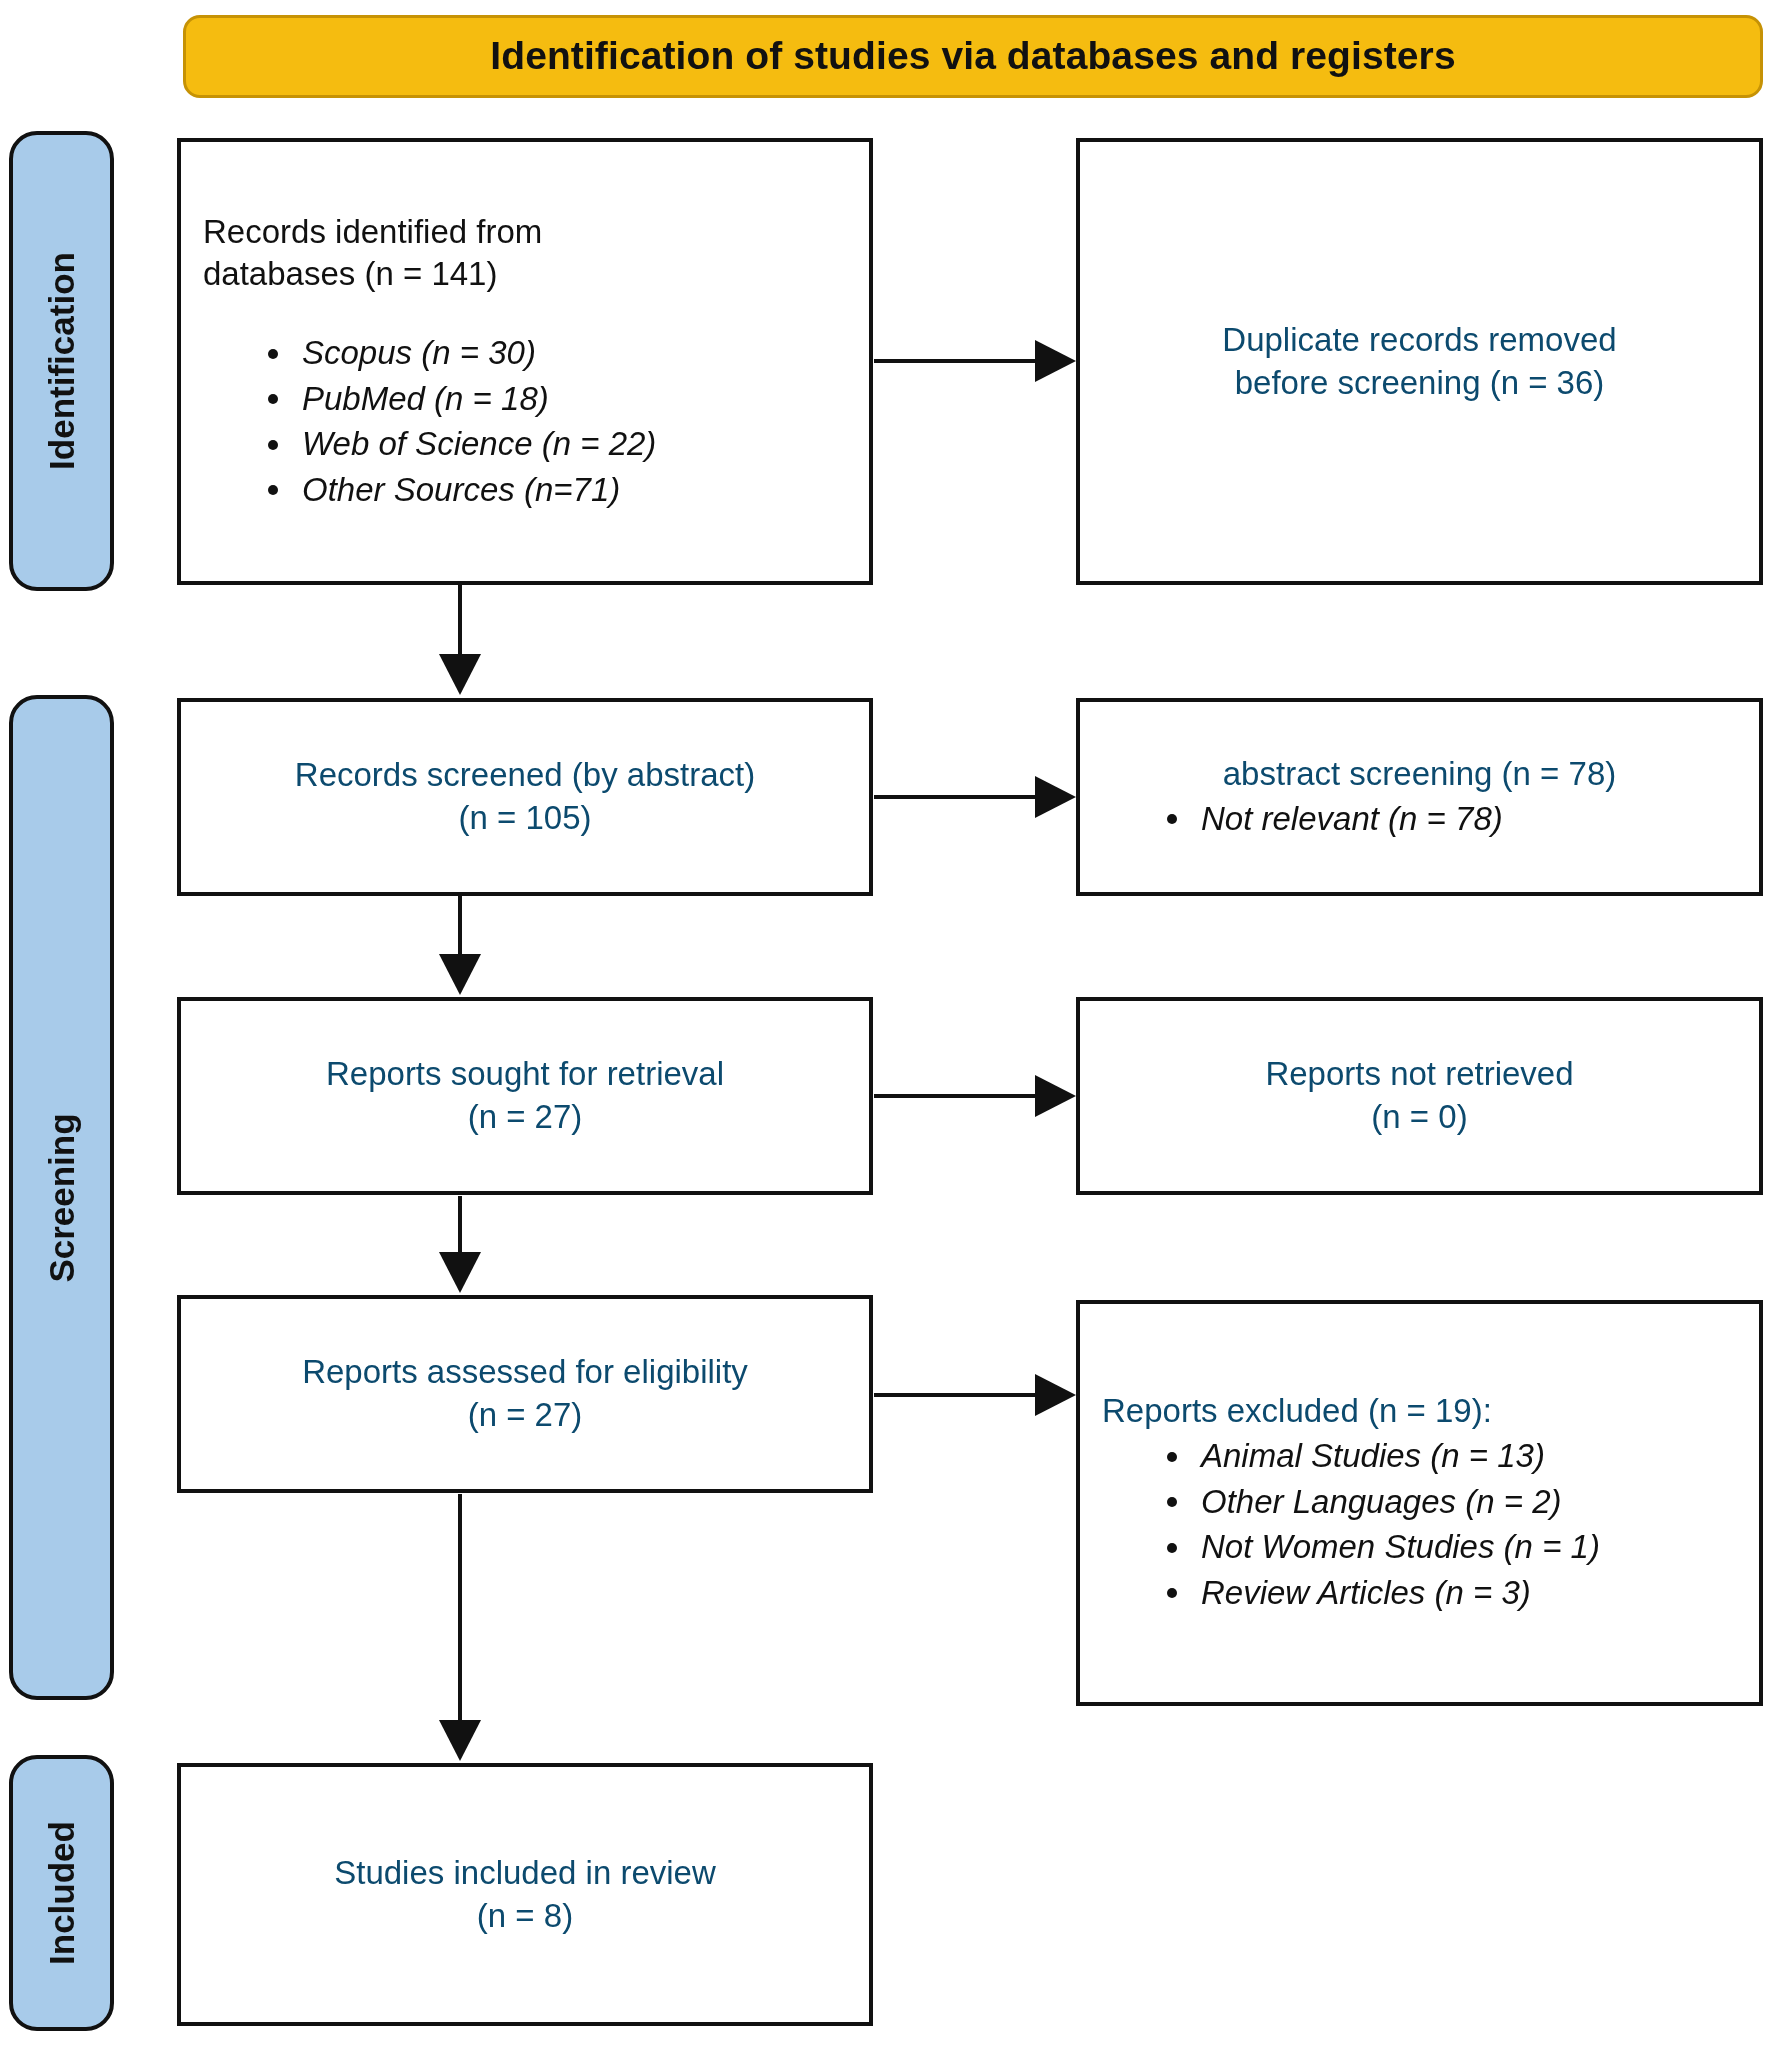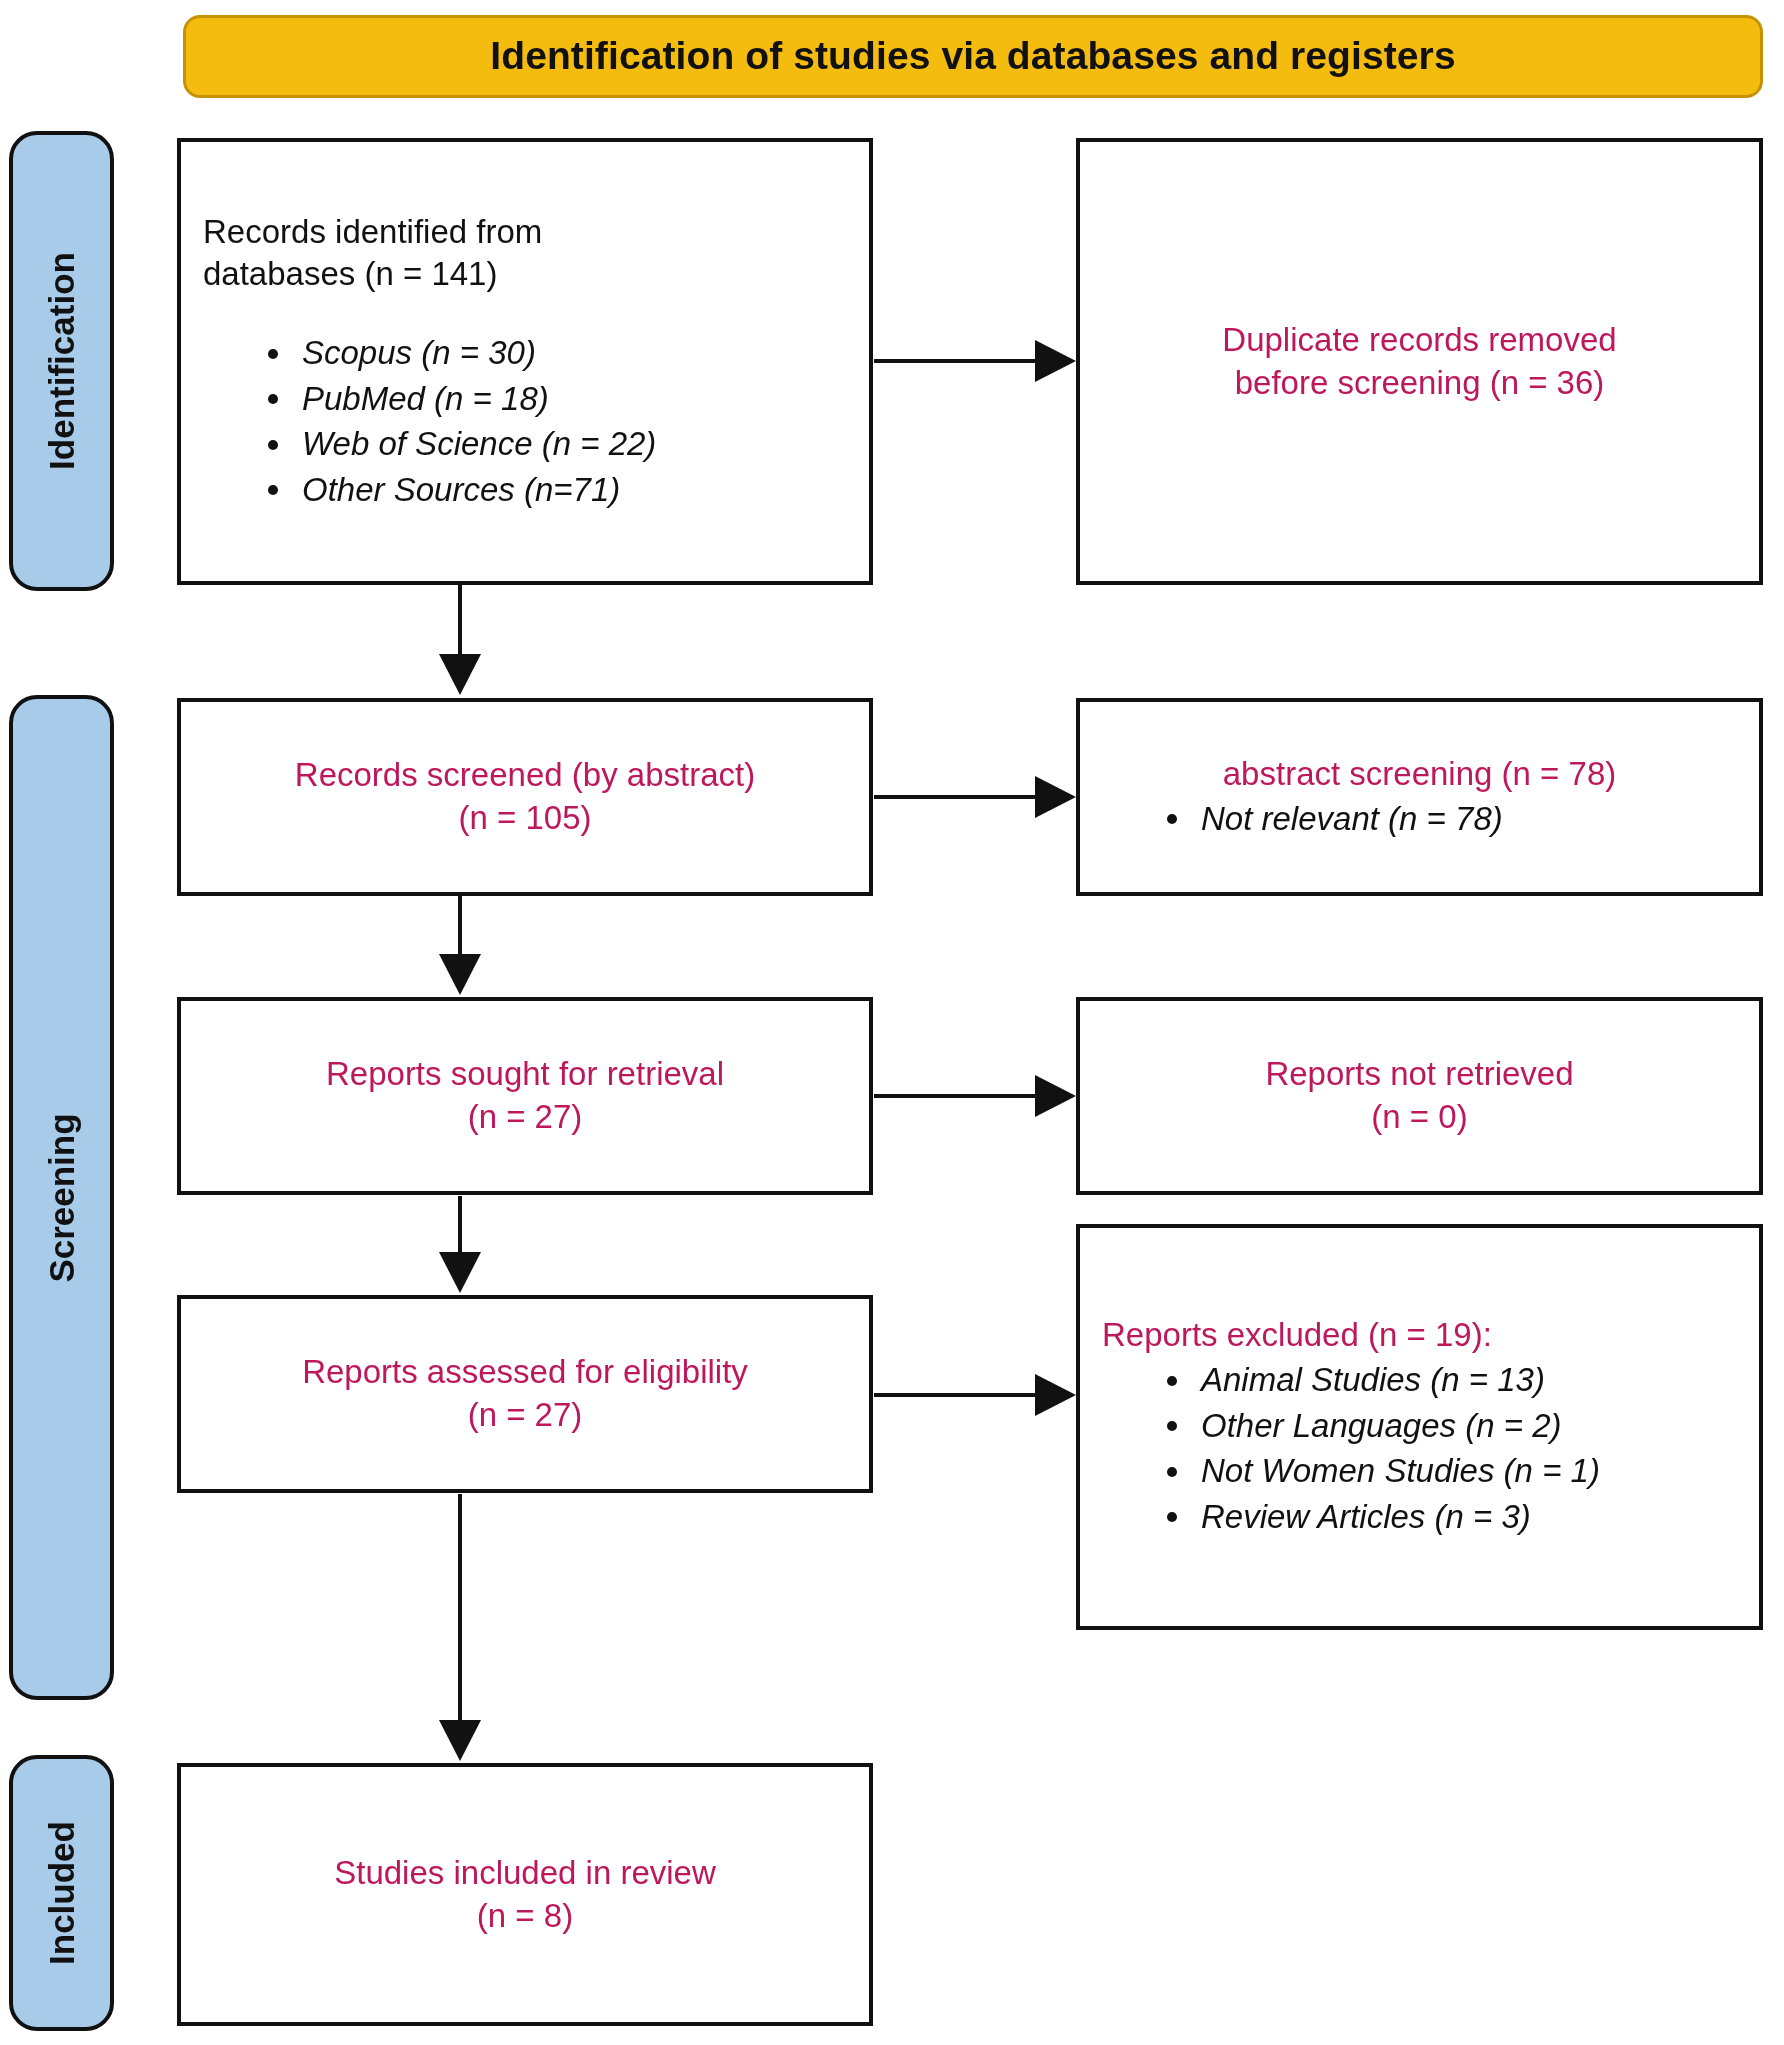--- a/index.html
+++ b/index.html
@@ -70,21 +70,21 @@
     border: 4.6px solid #111111;
     box-sizing: border-box;
     padding: 0 22px;
     display: flex;
     flex-direction: column;
     justify-content: center;
   }
   .box.center { align-items: center; text-align: center; }
   .box-line {
     font-size: 33px;
-    color: #be185d;
+    color: #0c4a6e;
     line-height: 1.30;
   }
   .box-title {
     font-size: 33px;
     color: #111111;
     line-height: 1.30;
   }
   ul.bullets {
     margin: 0;
     padding: 0 0 0 60px;
@@ -113,21 +113,21 @@
   .bullets-tight li { padding-left: 34px; }
 
   
   #box-identified  { left: 177px;  top: 138px;  width: 696px; height: 447px; }
   #box-duplicates  { left: 1076px; top: 138px;  width: 687px; height: 447px; }
   #box-screened    { left: 177px;  top: 698px; width: 696px; height: 198px; }
   #box-excluded-ab { left: 1076px; top: 698px; width: 687px; height: 198px; }
   #box-sought      { left: 177px;  top: 997px; width: 696px; height: 198px; }
   #box-notretr     { left: 1076px; top: 997px; width: 687px; height: 198px; }
   #box-eligibility { left: 177px;  top: 1295px; width: 696px; height: 198px; }
-  #box-excluded-rp { left: 1076px; top: 1224px; width: 687px; height: 406px; }
+  #box-excluded-rp { left: 1076px; top: 1300px; width: 687px; height: 406px; }
   #box-included    { left: 177px;  top: 1763px; width: 696px; height: 263px; }
   .v-line {
     position: absolute;
     width: 4px;
     background: #111111;
   }
   .v-head {
     position: absolute;
     width: 0; height: 0;
     border-left: 21px solid transparent;

